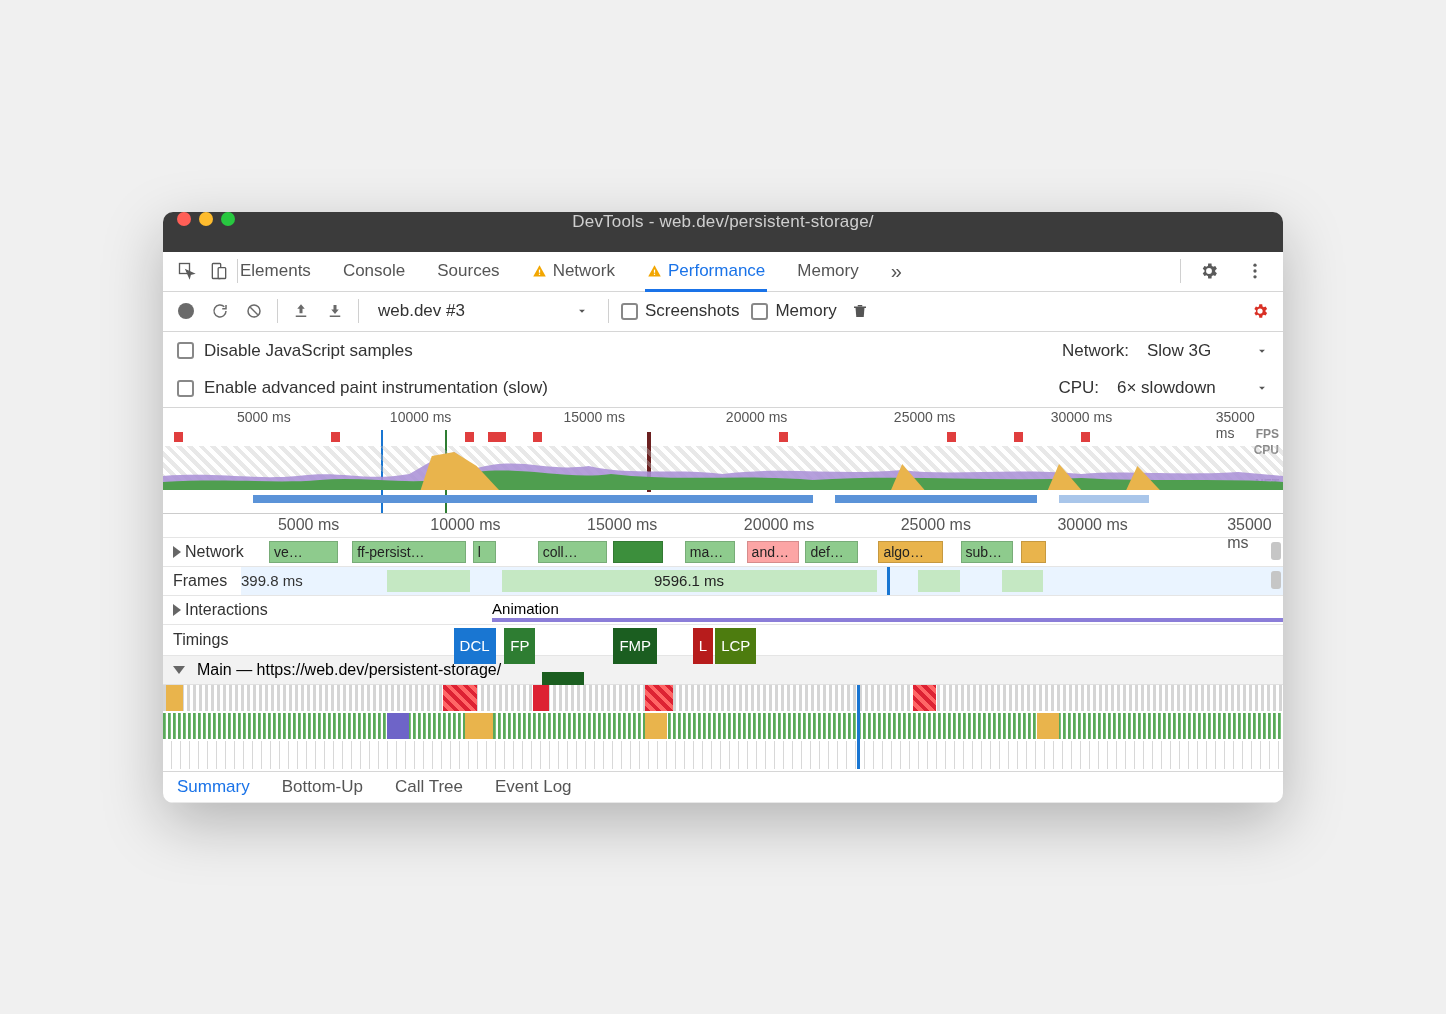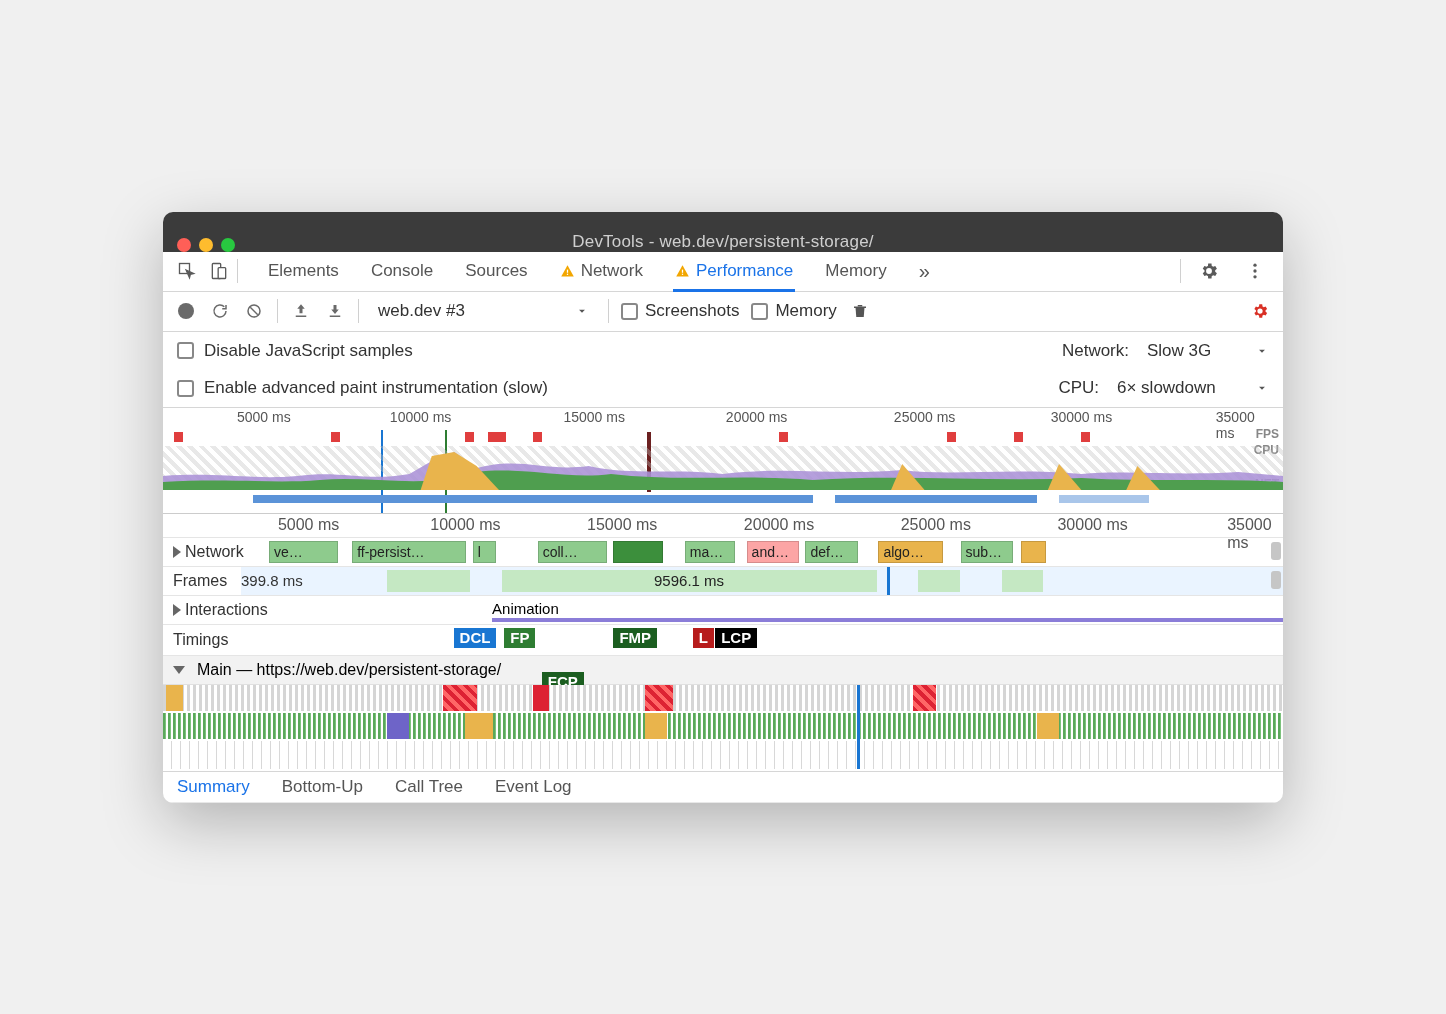--- a/index.html
+++ b/index.html
@@ -1,29 +1,29 @@
 <!DOCTYPE html>
 <html><head>
 <meta charset="utf-8">
 <style>
 * { margin: 0; padding: 0; box-sizing: border-box; font-family: -apple-system, "Helvetica Neue", Arial, sans-serif; }
 body { background: #f0f0f0; display: flex; align-items: center; justify-content: center; min-height: 1014px; }
 
 .window { width: 1120px; background: #fff; border-radius: 10px; box-shadow: 0 20px 60px rgba(0,0,0,0.25); overflow: hidden; }
 
 
-.titlebar { background: #3b3b3b; height: 40px; display: flex; align-items: flex-end; padding: 0 14px; position: relative; }
+.titlebar { background: #3b3b3b; height: 40px; display: flex; align-items: flex-start; padding: 0 14px; position: relative; }
 .traffic { display: flex; gap: 8px; }
 .traffic span { width: 14px; height: 14px; border-radius: 50%; display: block; }
 .titlebar .title { position: absolute; left: 0; right: 0; text-align: center; color: #cfcfcf; font-size: 17px; font-weight: 400; letter-spacing: 0.2px; pointer-events: none; }
 
 
 .main-tabs { display: flex; align-items: center; height: 40px; border-bottom: 1px solid #d6d6d6; padding: 0 10px; }
 .main-tabs .icon-btn { width: 28px; height: 28px; display: flex; align-items: center; justify-content: center; color: #5a5a5a; margin-right: 4px; }
-.main-tabs .tabs { display: flex; gap: 28px; margin-left: 28px; }
+.main-tabs .tabs { display: flex; gap: 28px; margin-left: 0; }
 .tab { font-size: 17px; color: #555; padding: 8px 2px; position: relative; display: flex; align-items: center; gap: 6px; }
 .tab.active { color: #1a73e8; }
 .tab.active::after { content: ""; position: absolute; bottom: -1px; left: 0; right: 0; height: 3px; background: #1a73e8; }
 .warn-ico { width: 15px; height: 15px; display: inline-block; }
 .main-tabs .right { margin-left: auto; display: flex; align-items: center; gap: 14px; }
 .vsep { width: 1px; height: 24px; background: #d0d0d0; }
 
 
 .toolbar { display: flex; align-items: center; height: 40px; padding: 0 12px; border-bottom: 1px solid #d6d6d6; gap: 12px; }
 .tb-ico { width: 22px; height: 22px; display: flex; align-items: center; justify-content: center; color: #6a6a6a; }
@@ -57,21 +57,21 @@
 .detail-ruler { height: 24px; position: relative; border-bottom: 1px solid #e5e5e5; }
 .detail-ruler span { position: absolute; top: 2px; font-size: 16px; color: #555; transform: translateX(-50%); }
 
 .track { display: flex; border-bottom: 1px solid #e5e5e5; position: relative; }
 .track .lbl { width: 106px; min-width: 78px; font-size: 16px; color: #333; padding: 4px 4px 4px 10px; display: flex; align-items: center; gap: 4px; background: #fff; z-index: 2; }
 .tri { display: inline-block; border-style: solid; }
 .tri.right { border-width: 6px 0 6px 8px; border-color: transparent transparent transparent #666; }
 .tri.down { border-width: 8px 6px 0 6px; border-color: #666 transparent transparent transparent; }
 .track .lane { flex: 1; position: relative; height: 28px; }
 .bar { position: absolute; top: 3px; height: 22px; font-size: 14px; color: #222; padding: 2px 4px; overflow: hidden; white-space: nowrap; }
-.badge { position: absolute; top: 3px; height: 20px; font-size: 15px; font-weight: 700; color: #fff; padding: 2px 6px; display: flex; align-items: center; }
+.badge { position: absolute; top: 3px; height: 36px; font-size: 15px; font-weight: 400; color: #fff; padding: 2px 6px; display: flex; align-items: center; }
 
 .main-lbl { padding: 5px 10px; font-size: 16px; display: flex; align-items: center; gap: 12px; background: #f2f2f2; border-bottom: 1px solid #e0e0e0; }
 .flame { height: 86px; position: relative; background: #fff; }
 .flame .row { position: absolute; left: 0; right: 0; height: 26px; }
 
 
 .bottom-tabs { display: flex; align-items: center; height: 32px; padding: 0 12px; gap: 28px; border-top: 1px solid #d6d6d6; border-bottom: 1px solid #e8e8e8; }
 .btab { font-size: 17px; color: #555; padding: 10px 2px; position: relative; }
 .btab.active { color: #1a73e8; }
 .btab.active::after { content: ""; position: absolute; left: 0; right: 0; bottom: -1px; height: 3px; background: #1a73e8; }
@@ -347,21 +347,21 @@
   <div class="track">
     <div class="lbl" style="width:106px">
         <span>Timings</span>
       </div>
     <div class="lane" id="timings-lane" style="height:30px">
         <div class="badge" style="left: 18.2%; background: rgb(25, 118, 210);">DCL</div>
         <div class="badge" style="left: 23.2%; background: rgb(46, 125, 50);">FP</div>
         <div class="badge" style="left: 26.9%; background: rgb(27, 94, 32); margin-top: 44px;">FCP</div>
         <div class="badge" style="left: 31.6%; background: rgb(27, 94, 32); margin-left: 24px;">FMP</div>
         <div class="badge" style="left: 41.8%; background: rgb(183, 28, 28);">L</div>
-        <div class="badge" style="left: 44%; background: #000000;">LCP</div>
+        <div class="badge" style="left: 44%; background: #4d7c0f;">LCP</div>
       </div>
   </div>
 
 
   <div class="main-lbl">
     <span class="tri down"></span>
     <span>Main — https://web.dev/persistent-storage/</span>
   </div>
 
   <div class="flame">

